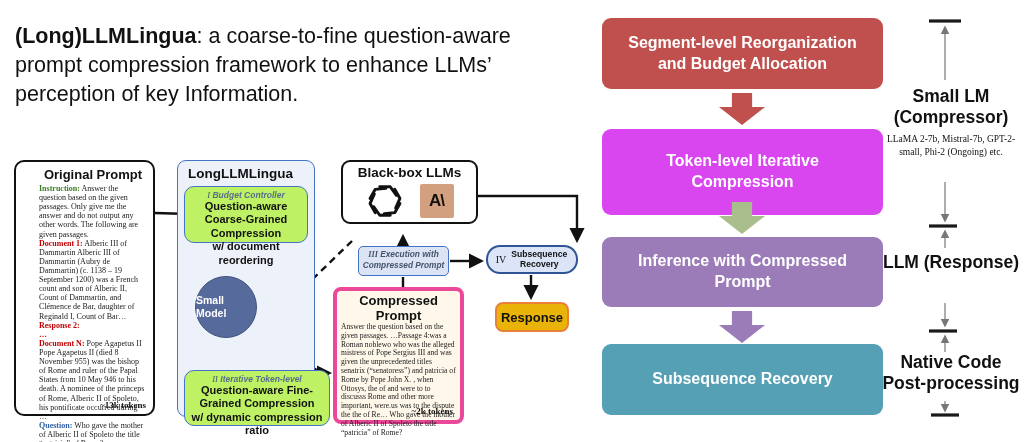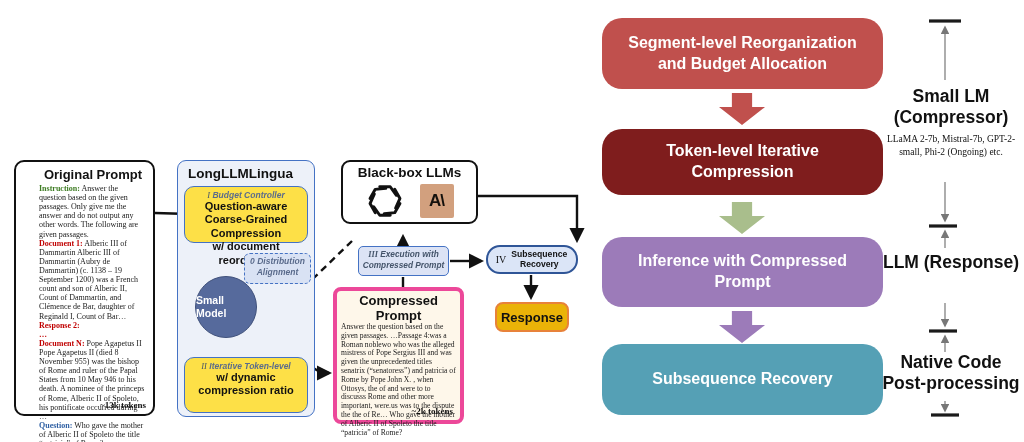--- a/index.html
+++ b/index.html
@@ -21,24 +21,24 @@
   .lbl-green{color:#3e7c23;}
   .lbl-red{color:#c00000;}
   .lbl-blue{color:#2e5fa3;}
   .tokens{position:absolute;right:7px;bottom:4px;font-family:"Liberation Serif",serif;
           font-weight:bold;font-size:9px;color:#111;}
 
   
   #lingua-panel{left:177px;top:160px;width:138px;height:257px;background:#edf1f9;
                 border:1.6px solid #4472c4;border-radius:9px;box-sizing:border-box;}
   #lingua-title{left:188px;top:166px;font-size:13.5px;font-weight:bold;color:#111;}
-  .inner-box{background:#fde047;border:1.6px solid #4472c4;border-radius:10px;
+  .inner-box{background:#bef264;border:1.6px solid #4472c4;border-radius:10px;
              box-sizing:border-box;text-align:center;padding:3px 2px;}
   #budget-box{left:184px;top:186px;width:124px;height:57px;}
-  #iter-box{left:184px;top:357px;width:124px;height:56px;}
+  #iter-box{left:184px;top:370px;width:146px;height:56px;}
   .numline{font-size:8.5px;color:#5a6b8c;}
   .numline .rn{font-family:"Liberation Serif",serif;font-style:italic;color:#44546a;}
   .numline .nm{font-style:italic;font-weight:bold;color:#5a6b8c;}
   .mainline{font-size:11px;font-weight:bold;color:#111;line-height:1.22;}
   #align-box{left:244px;top:253px;width:67px;height:31px;background:#d9e2f4;
              border:1.6px dashed #4472c4;border-radius:6px;box-sizing:border-box;
              text-align:center;padding:2px 1px;font-size:8.5px;font-style:italic;
              font-weight:bold;color:#5a6b8c;line-height:1.3;}
   #small-model{left:195px;top:276px;width:62px;height:62px;border-radius:50%;
                background:#566a9c;border:1.5px solid #41527c;box-sizing:border-box;
@@ -68,25 +68,25 @@
   
   #cp-box{left:333px;top:287px;width:131px;height:137px;background:#fef7ea;border:4px solid #ec4899;
           border-radius:8px;box-sizing:border-box;padding:2px 4px;}
   #cp-box .prompt-title{font-size:13px;margin:0;}
   #cp-body{font-family:"Liberation Serif",serif;font-size:7.6px;line-height:1.16;color:#1a1a1a;}
   #resp-box{left:495px;top:302px;width:74px;height:30px;background:#eab308;border:2px solid #e8823a;
             border-radius:8px;box-sizing:border-box;display:flex;align-items:center;
             justify-content:center;font-weight:bold;font-size:13px;}
 
   
-  .stage-box{left:602px;width:281px;border-radius:20px;display:flex;align-items:center;
+  .stage-box{left:602px;width:281px;border-radius:9px;display:flex;align-items:center;
              justify-content:center;text-align:center;color:#fff;font-weight:bold;
              font-size:16px;line-height:1.3;box-sizing:border-box;padding:16px 24px;}
   #stage1{top:18px;height:71px;background:#c0504d;}
-  #stage2{top:129px;height:66px;background:#7f1d1d;}
+  #stage2{top:129px;height:86px;background:#d946ef;}
   #stage3{top:237px;height:70px;background:#9c7bb9;}
   #stage4{top:344px;height:71px;background:#55a0b5;}
   .block-arrow{left:719px;width:46px;height:32px;
                clip-path:polygon(28% 0,72% 0,72% 44%,100% 44%,50% 100%,0 44%,28% 44%);}
   #arrow1{top:93px;background:#c0504d;}
   #arrow2{top:202px;background:#a9be8c;}
   #arrow3{top:311px;background:#9c7bb9;}
 
   
   .annot{left:880px;width:142px;text-align:center;font-weight:bold;font-size:17.5px;line-height:1.22;}
@@ -96,20 +96,21 @@
   #annot-llm{top:252px;}
   #annot-post{top:352px;}
 
   svg.overlay{position:absolute;left:0;top:0;pointer-events:none;}
 </style>
 </head>
 <body>
 
 <div id="stage">
 
+  <div class="abs" id="headline"><span class="b">(Long)LLMLingua</span><span>: a coarse-to-fine question-aware prompt compression framework to enhance LLMs’ perception of key Information.</span></div>
 
   <svg class="overlay" width="1024" height="442" viewBox="0 0 1024 442">
     <defs>
       <marker id="ah" viewBox="0 0 10 10" refX="8" refY="5" markerWidth="6.5" markerHeight="6.5" orient="auto">
         <path d="M0,0 L10,5 L0,10 z" fill="#111"></path>
       </marker>
       <marker id="ahg" viewBox="0 0 10 10" refX="7" refY="5" markerWidth="7" markerHeight="7" orient="auto">
         <path d="M0,0 L10,5 L0,10 z" fill="#777"></path>
       </marker>
     </defs>
@@ -150,28 +151,28 @@
 
   <div class="abs" id="lingua-panel"></div>
   <div class="abs" id="lingua-title">LongLLMLingua</div>
 
   <div class="abs inner-box" id="budget-box">
     <div class="numline"><span class="rn">I</span>&nbsp;<span class="nm">Budget Controller</span></div>
     <div class="mainline">Question-aware Coarse-Grained Compression</div>
     <div class="mainline">w/ document reordering</div>
   </div>
 
-  <div class="abs" id="align-box"><span class="rn">0</span> <span>Distribution Alignment</span></div>
 
   <div class="abs" id="small-model">
       <span>Small Model</span>
     </div>
 
   <div class="abs inner-box" id="iter-box">
     <div class="numline"><span class="rn">II</span>&nbsp;<span class="nm">Iterative Token-level</span></div>
+    <div class="mainline">Question-aware Fine-Grained Compression</div>
     <div class="mainline">w/ dynamic compression ratio</div>
   </div>
 
   <div class="abs" id="bb-box">
     <div id="bb-title">Black-box LLMs</div>
     <div id="bb-logos">
       <svg width="38" height="38" viewBox="-20 -20 40 40">
         <g fill="none" stroke="#111" stroke-width="3.1" stroke-linecap="round" stroke-linejoin="round">
           <path d="M -5.5,-15 L 5.5,-15 L 12,-6" transform="rotate(0)"></path>
           <path d="M -5.5,-15 L 5.5,-15 L 12,-6" transform="rotate(60)"></path>

